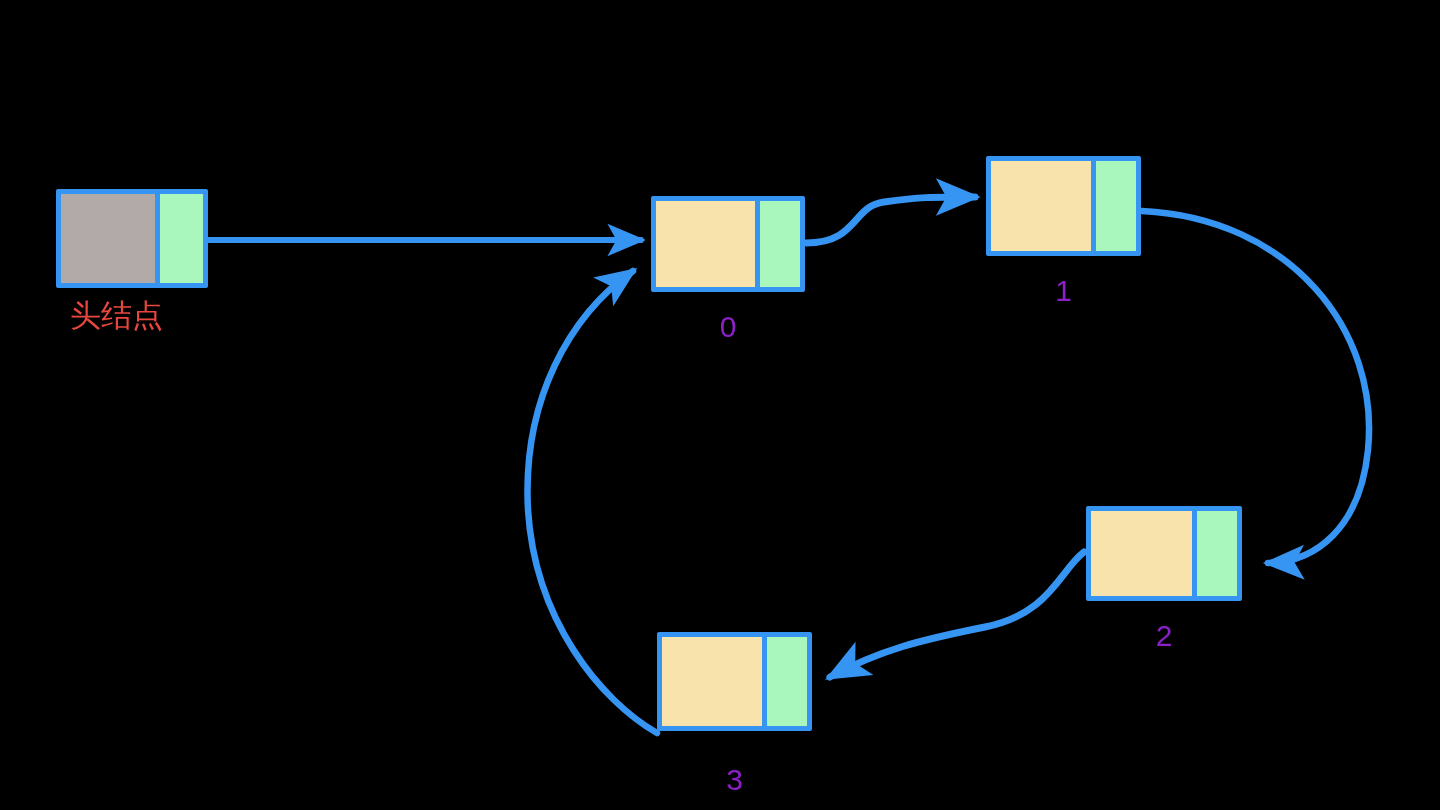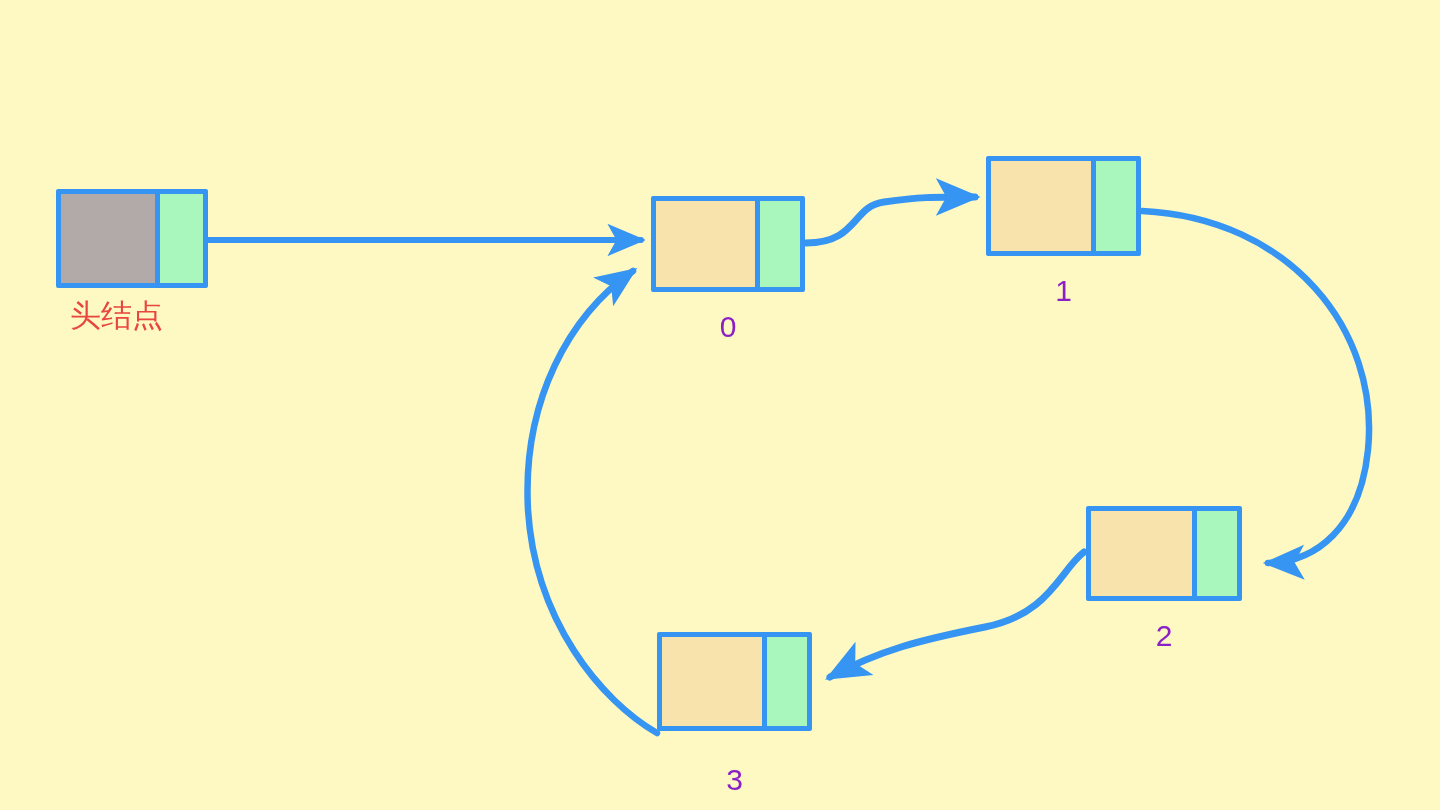--- a/index.html
+++ b/index.html
@@ -7,21 +7,21 @@
     padding: 0;
     background: #ffffff;
   }
   body {
     font-family: "Liberation Sans", sans-serif;
   }
   #canvas {
     position: relative;
     width: 1440px;
     height: 810px;
-    background: #fef9c3;
+    background: #000000;
     overflow: hidden;
   }
   svg.links {
     position: absolute;
     left: 0;
     top: 0;
     width: 1440px;
     height: 810px;
     pointer-events: none;
   }

